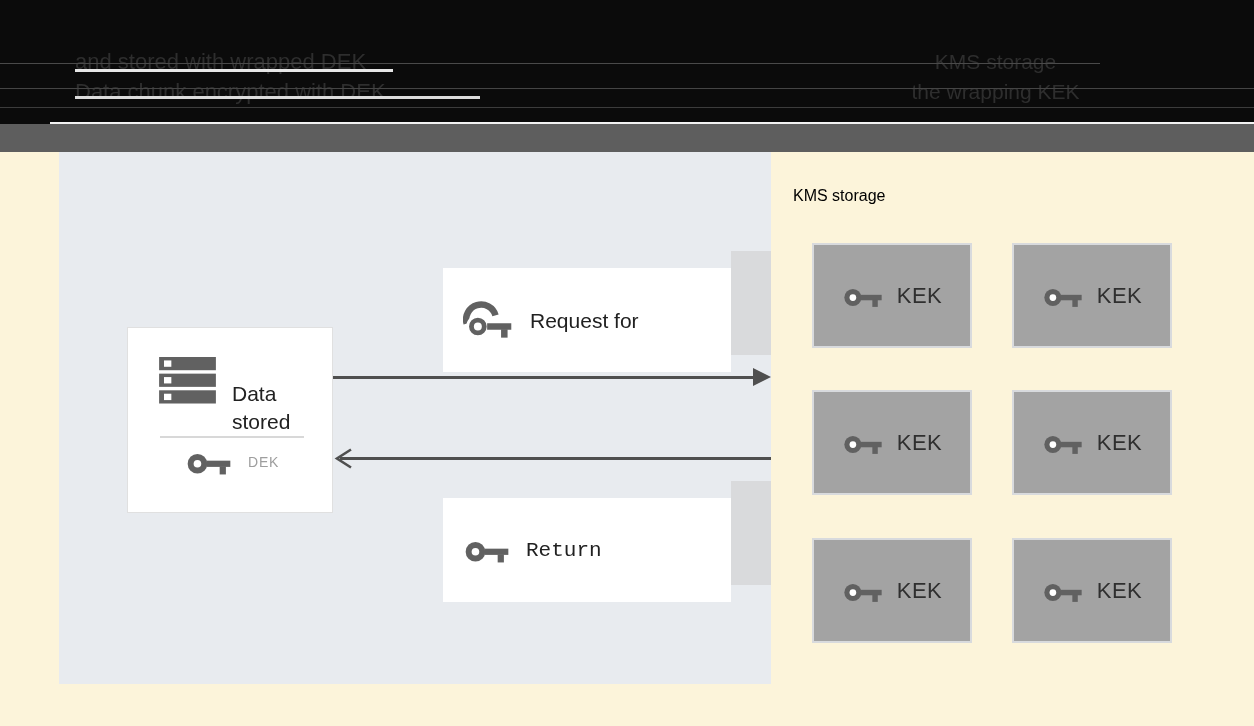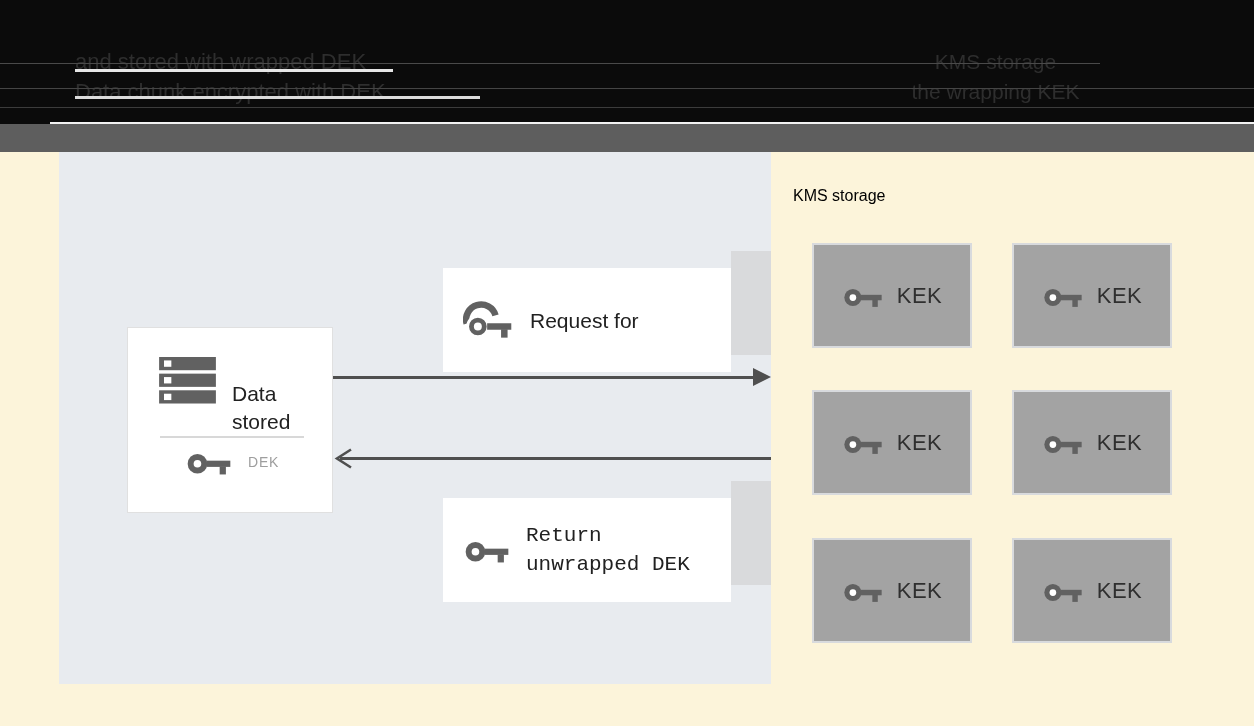--- a/index.html
+++ b/index.html
@@ -143,21 +143,20 @@
     </div>
   </div>
 
   <div class="strip strip-ret"></div>
   <div class="msg-box ret">
     <svg class="ic plain">
         <use href="#key"></use>
       </svg>
     <div class="msg-text">
       <div>Return</div>
-      <div>unwrapped DEK</div>
     </div>
   </div>
 
   <div class="arr-line arr-r-line"></div>
   <div class="arr-r-head"></div>
   <div class="arr-line arr-l-line"></div>
   <svg class="arr-l-head" viewBox="0 0 22 23">
     <polyline points="18,2.5 4,11.5 18,20.5" stroke="#4f4f4f" stroke-width="2.6" fill="none"></polyline>
   </svg>
 

